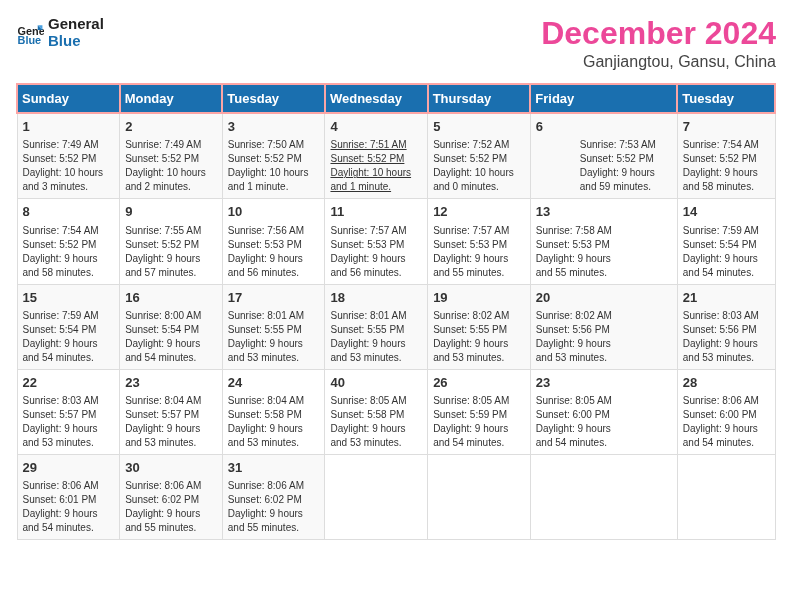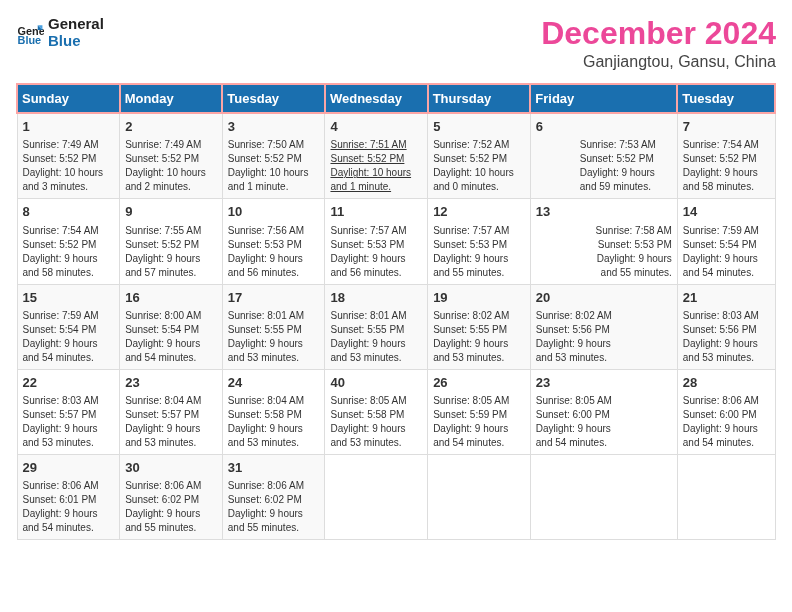--- a/index.html
+++ b/index.html
@@ -198,21 +198,21 @@
         </td>
         <td>
           <span class="day-num">12</span>
           <div class="day-info" style="white-space: pre-line;">Sunrise: 7:57 AM
 Sunset: 5:53 PM
 Daylight: 9 hours
 and 55 minutes.</div>
         </td>
         <td>
           <span class="day-num">13</span>
-          <div class="day-info" style="white-space: pre-line; text-align: right;">Sunrise: 7:58 AM
+          <div class="day-info" style="white-space: pre-line;">Sunrise: 7:58 AM
 Sunset: 5:53 PM
 Daylight: 9 hours
 and 55 minutes.</div>
         </td>
         <td>
           <span class="day-num">14</span>
           <div class="day-info" style="white-space: pre-line;">Sunrise: 7:59 AM
 Sunset: 5:54 PM
 Daylight: 9 hours
 and 54 minutes.</div>

